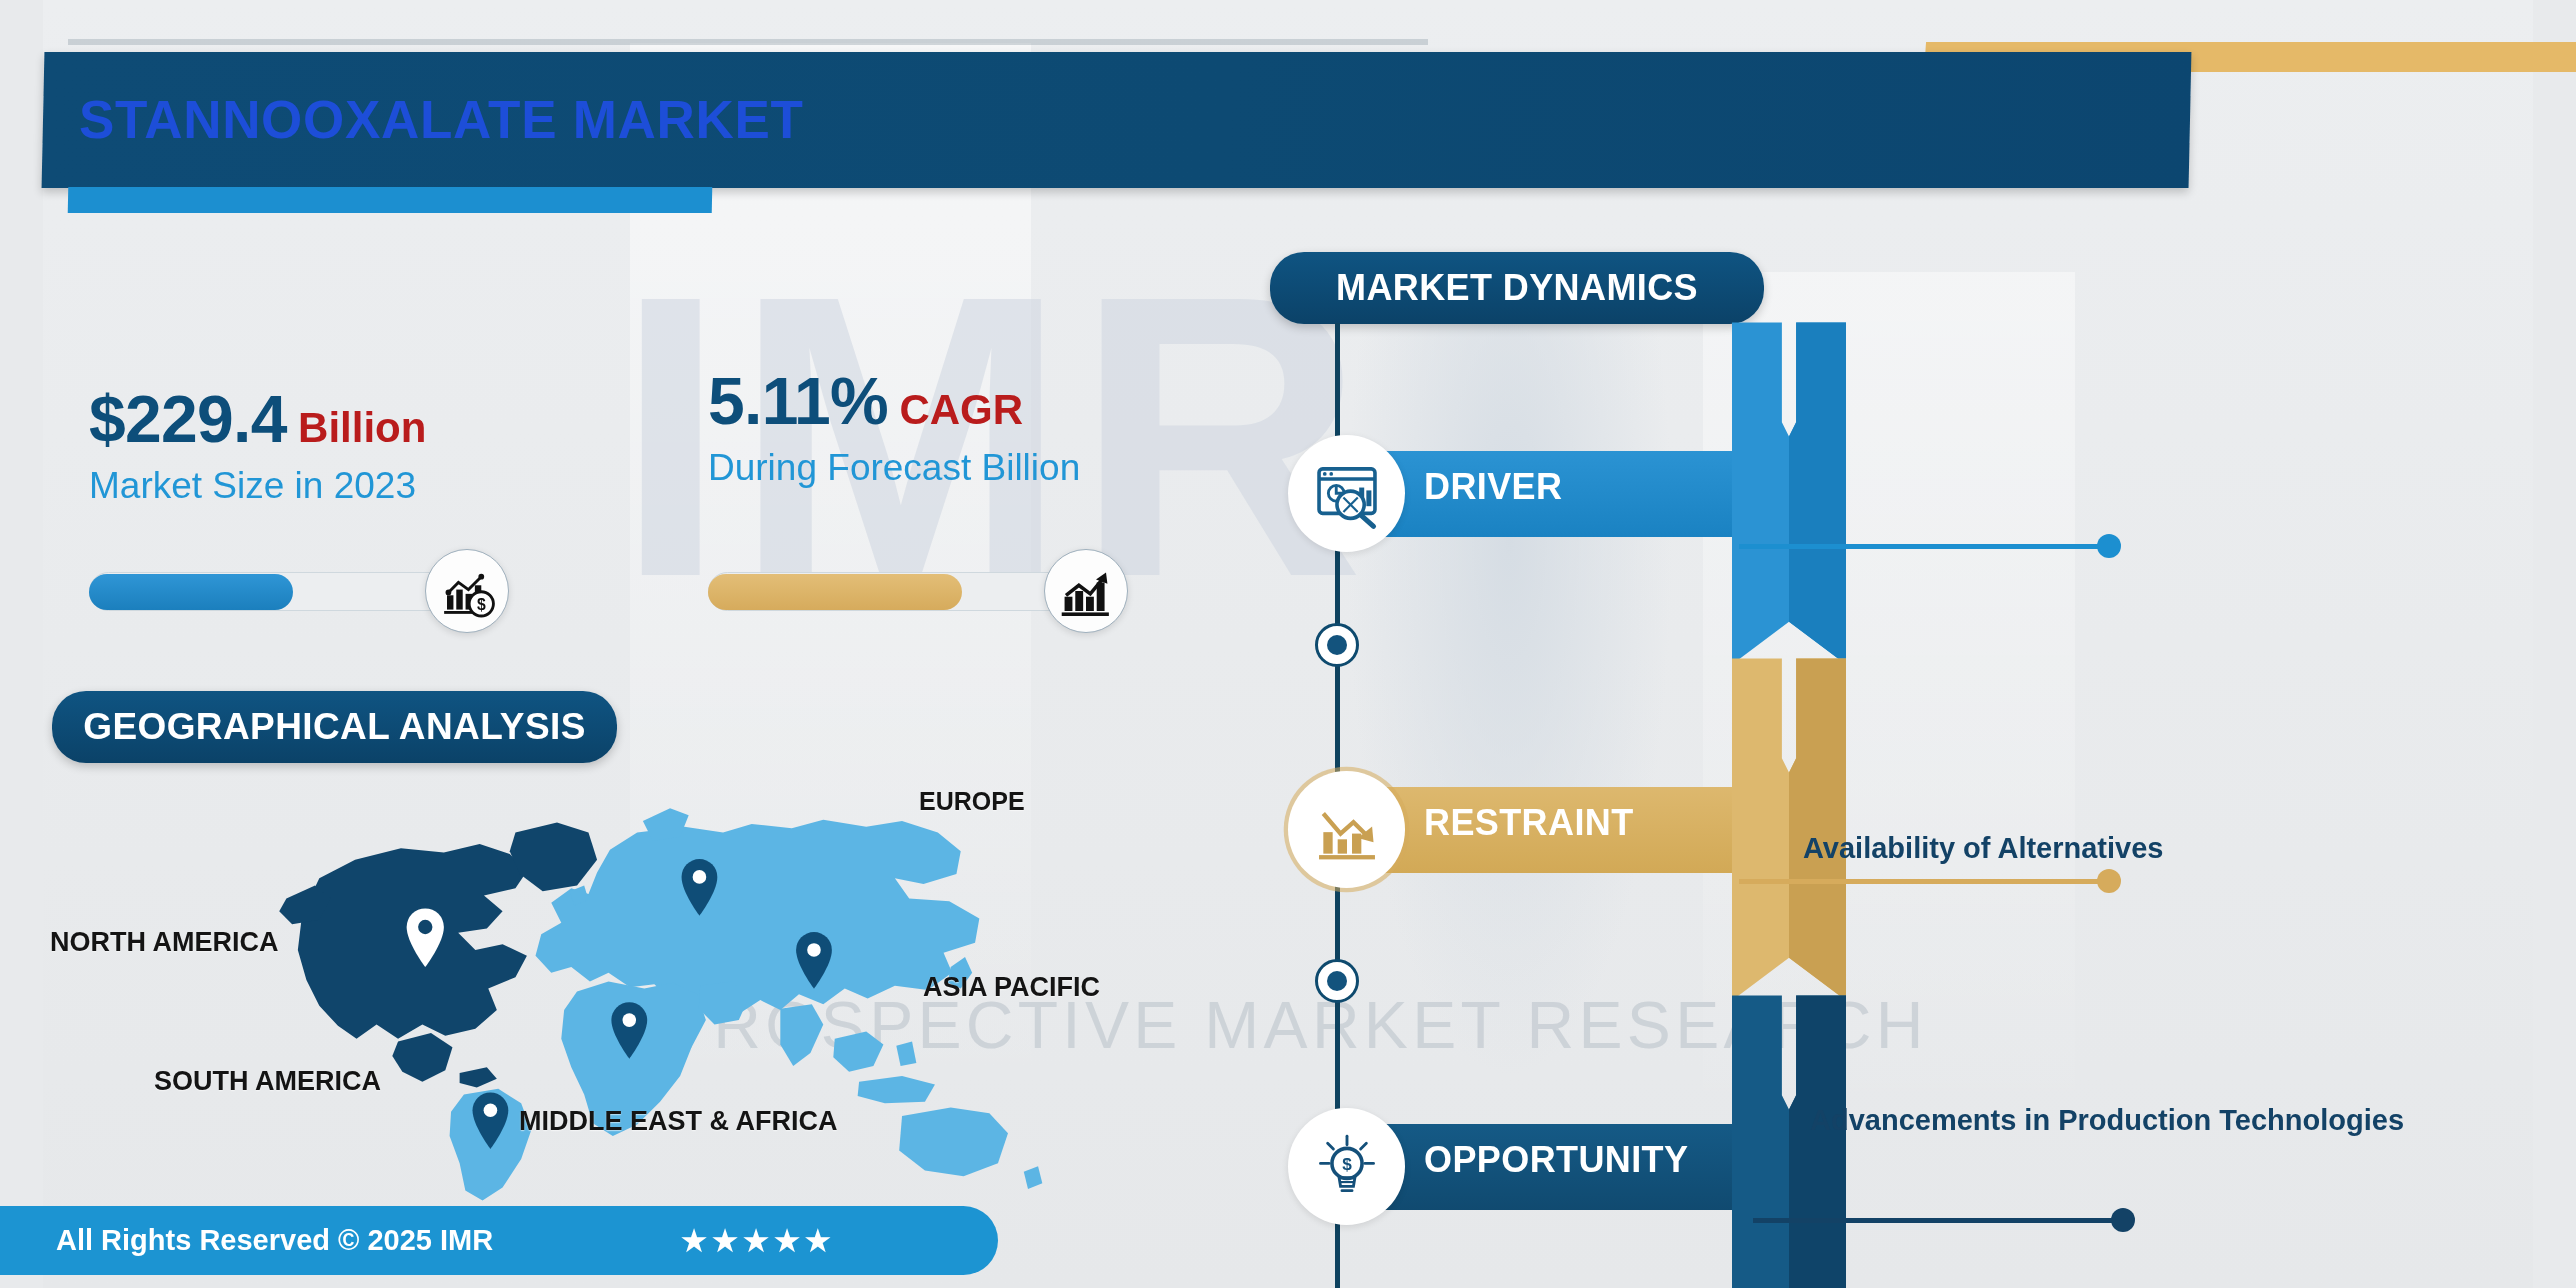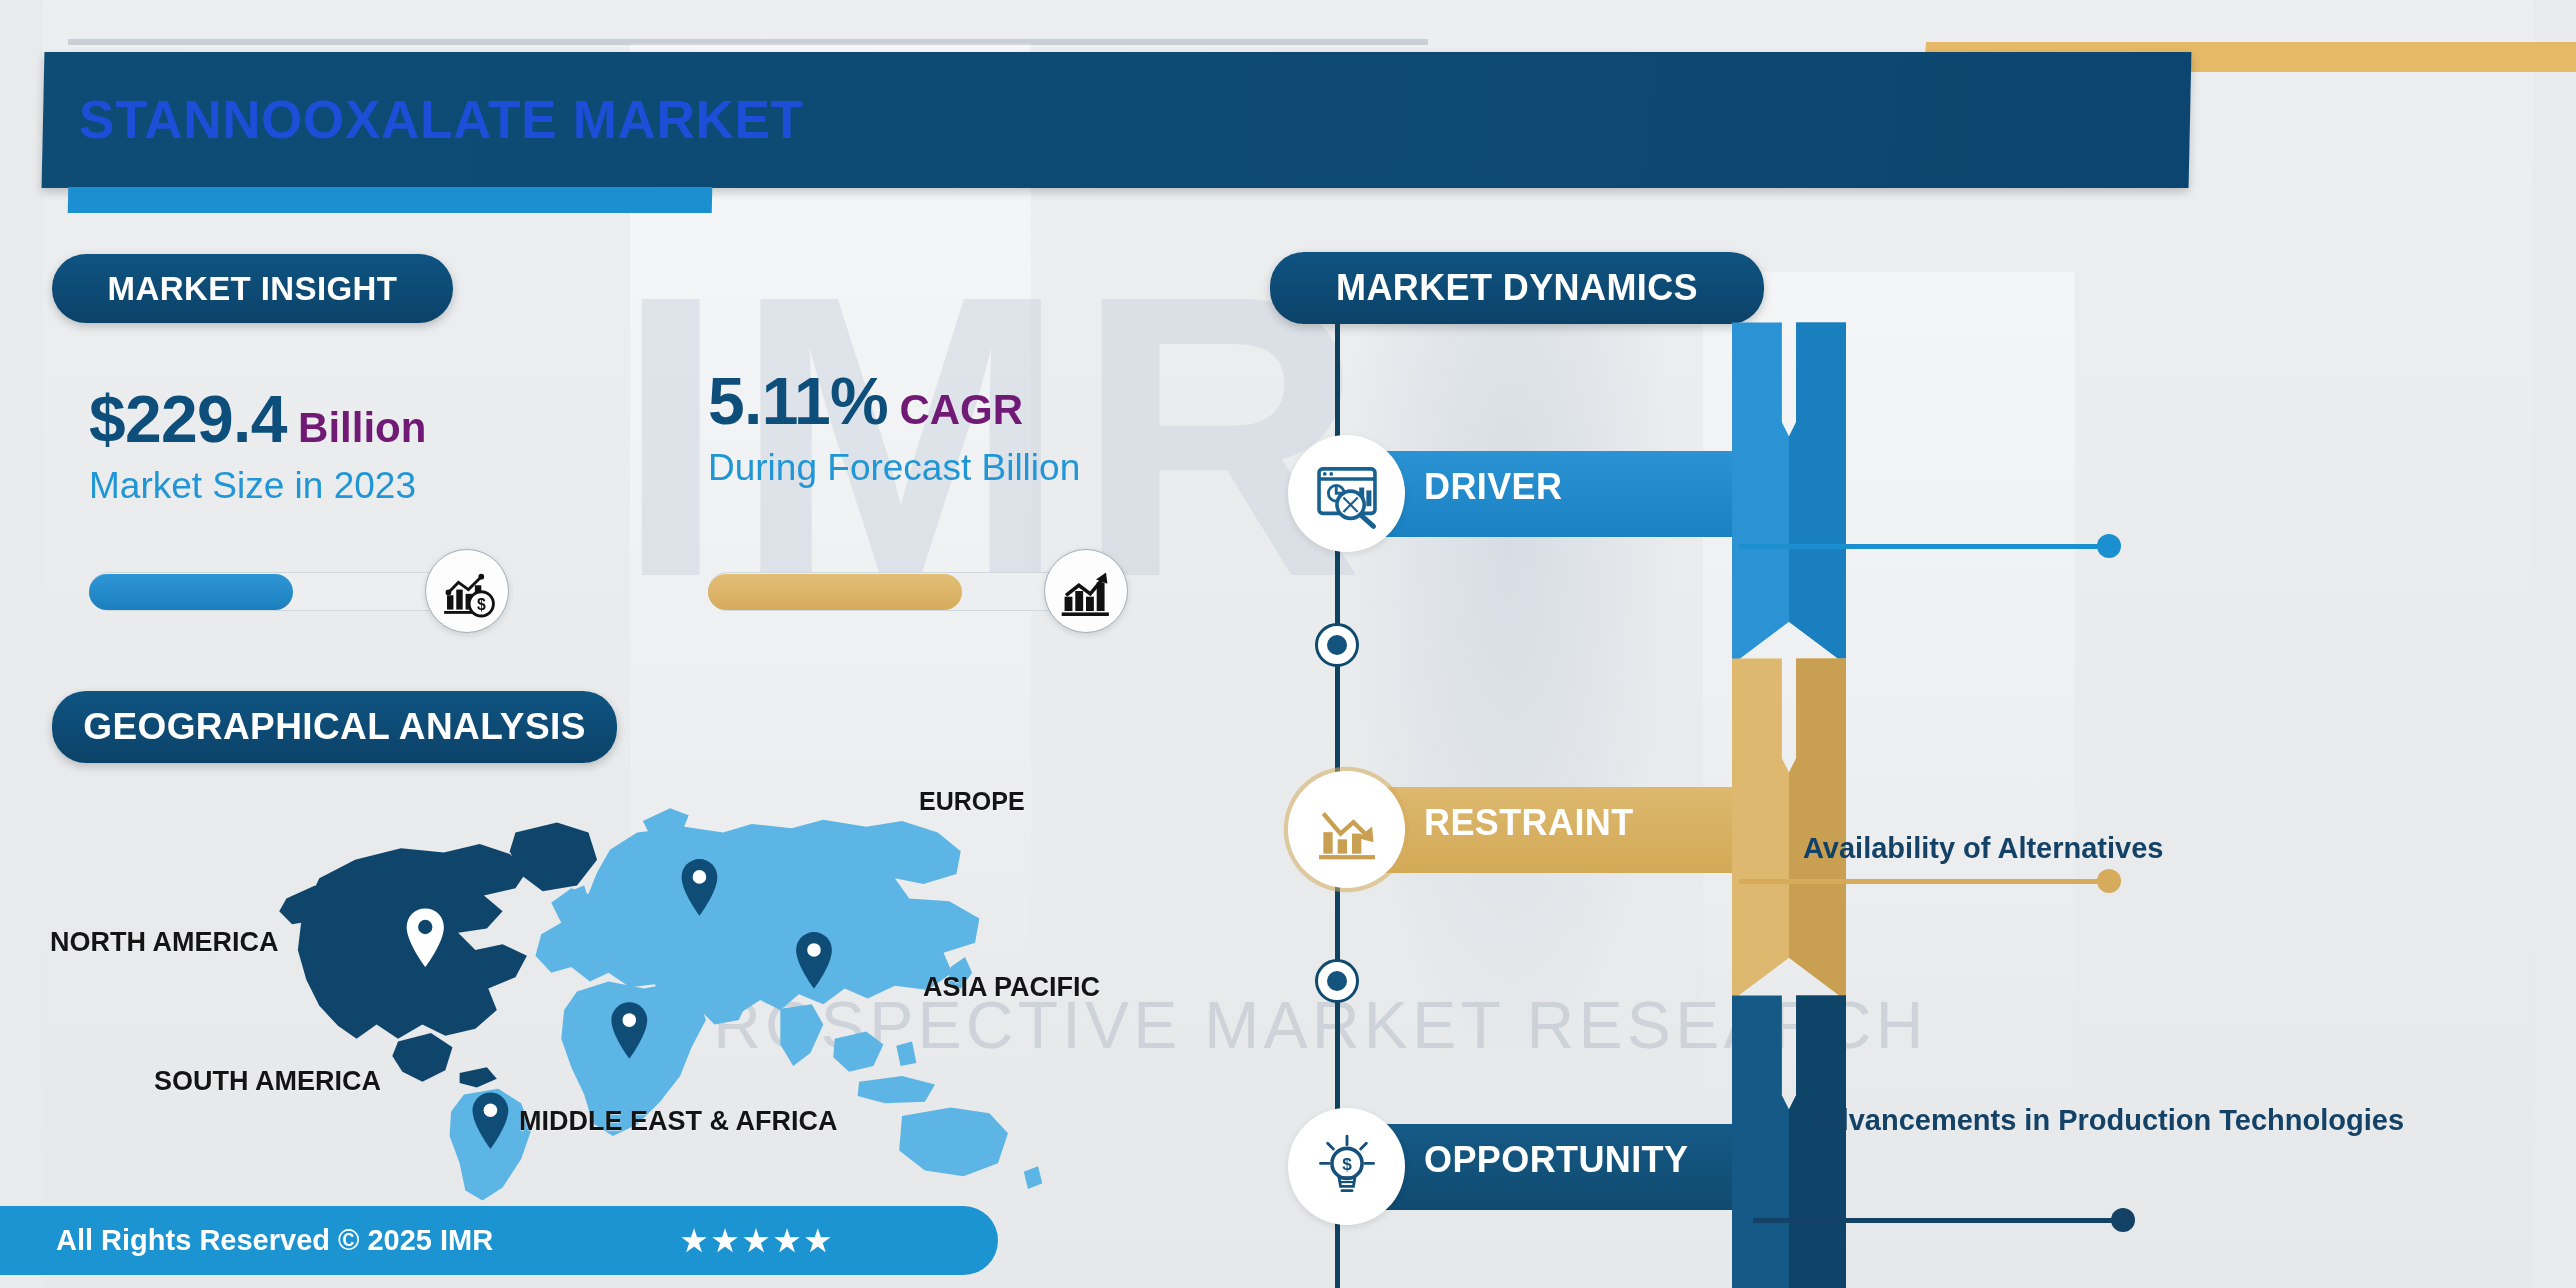--- a/index.html
+++ b/index.html
@@ -54,21 +54,21 @@
   #pill-insight { left:52px; top:254px; width:401px; height:69px; font-size:33px; }
   #pill-geo    { left:52px; top:691px; width:565px; height:72px; font-size:37px; }
   #pill-dyn    { left:1270px; top:252px; width:494px; height:72px; font-size:36px; }
 
   
   .stat { position:absolute; }
   #stat-size { left:89px; top:386px; width:572px; }
   #stat-cagr { left:708px; top:368px; width:572px; }
   .stat-line1 { white-space:nowrap; line-height:1.0; }
   .stat-big { font-size:66px; font-weight:700; color:#0d4e7a; letter-spacing:-0.7px; }
-  .stat-unit { font-size:42px; font-weight:700; color:#701a75; margin-left:11.4px; }
+  .stat-unit { font-size:42px; font-weight:700; color:#b91c1c; margin-left:11.4px; }
   .stat-sub { margin-top:13px; font-size:37px; color:#2196d6; white-space:nowrap; }
 
   
   .prog-wrap { position:absolute; height:53px; }
   #prog-size { left:89px; top:565px; width:372px; }
   #prog-cagr { left:708px; top:565px; width:372px; }
   .prog-track { position:absolute; left:0; top:7.2px; width:100%; height:39px;
       border:1.4px solid #cfd8de; border-radius:21.5px; background:#eceef0; }
   .prog-fill { position:absolute; left:0; top:8.6px; height:36px; border-radius:20px; }
   #fill-size { width:204px; background:linear-gradient(180deg,#2f96d6,#1b7fbd); }
@@ -153,21 +153,20 @@
 
   <div class="wm-imr">IMR</div>
   <div class="wm-line">INTROSPECTIVE MARKET RESEARCH</div>
 
   <div class="hdr-gold"></div>
   <div class="hdr-shadow"></div>
   <div class="hdr-main"></div>
   <div class="hdr-title">STANNOOXALATE MARKET</div>
   <div class="hdr-accent"></div>
 
-  <div class="pill" id="pill-insight">MARKET INSIGHT</div>
 
   <div class="stat" id="stat-size">
     <div class="stat-line1">
       <span class="stat-big">$229.4</span><span class="stat-unit">Billion</span>
     </div>
     <div class="stat-sub">Market Size in 2023</div>
   </div>
 
   <div class="stat" id="stat-cagr">
     <div class="stat-line1">

